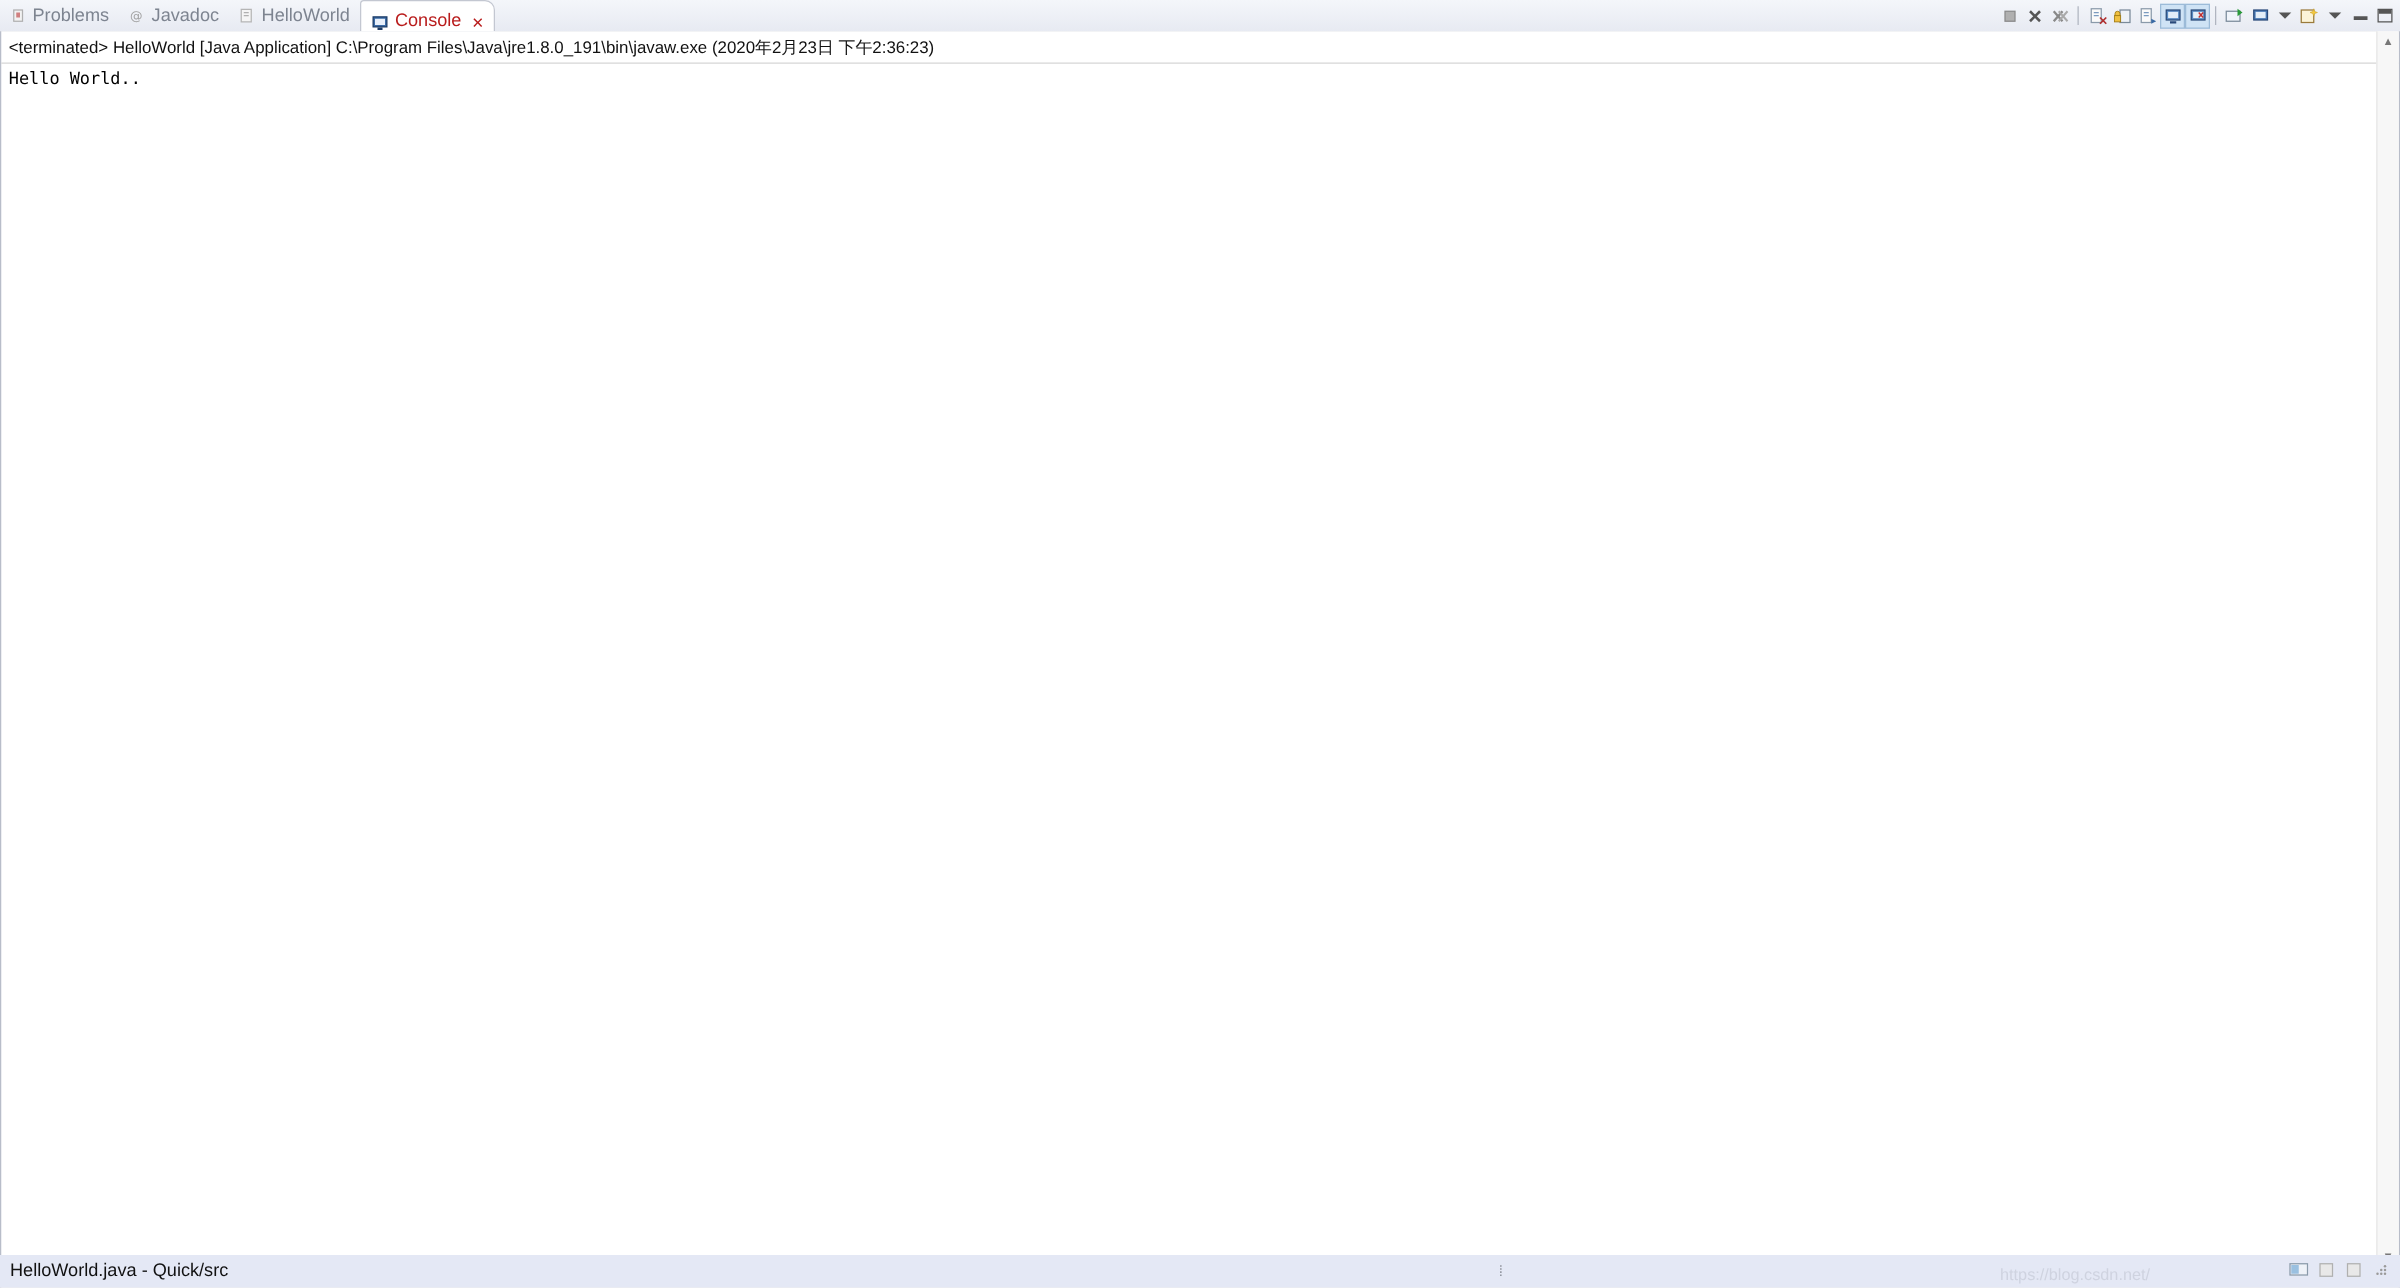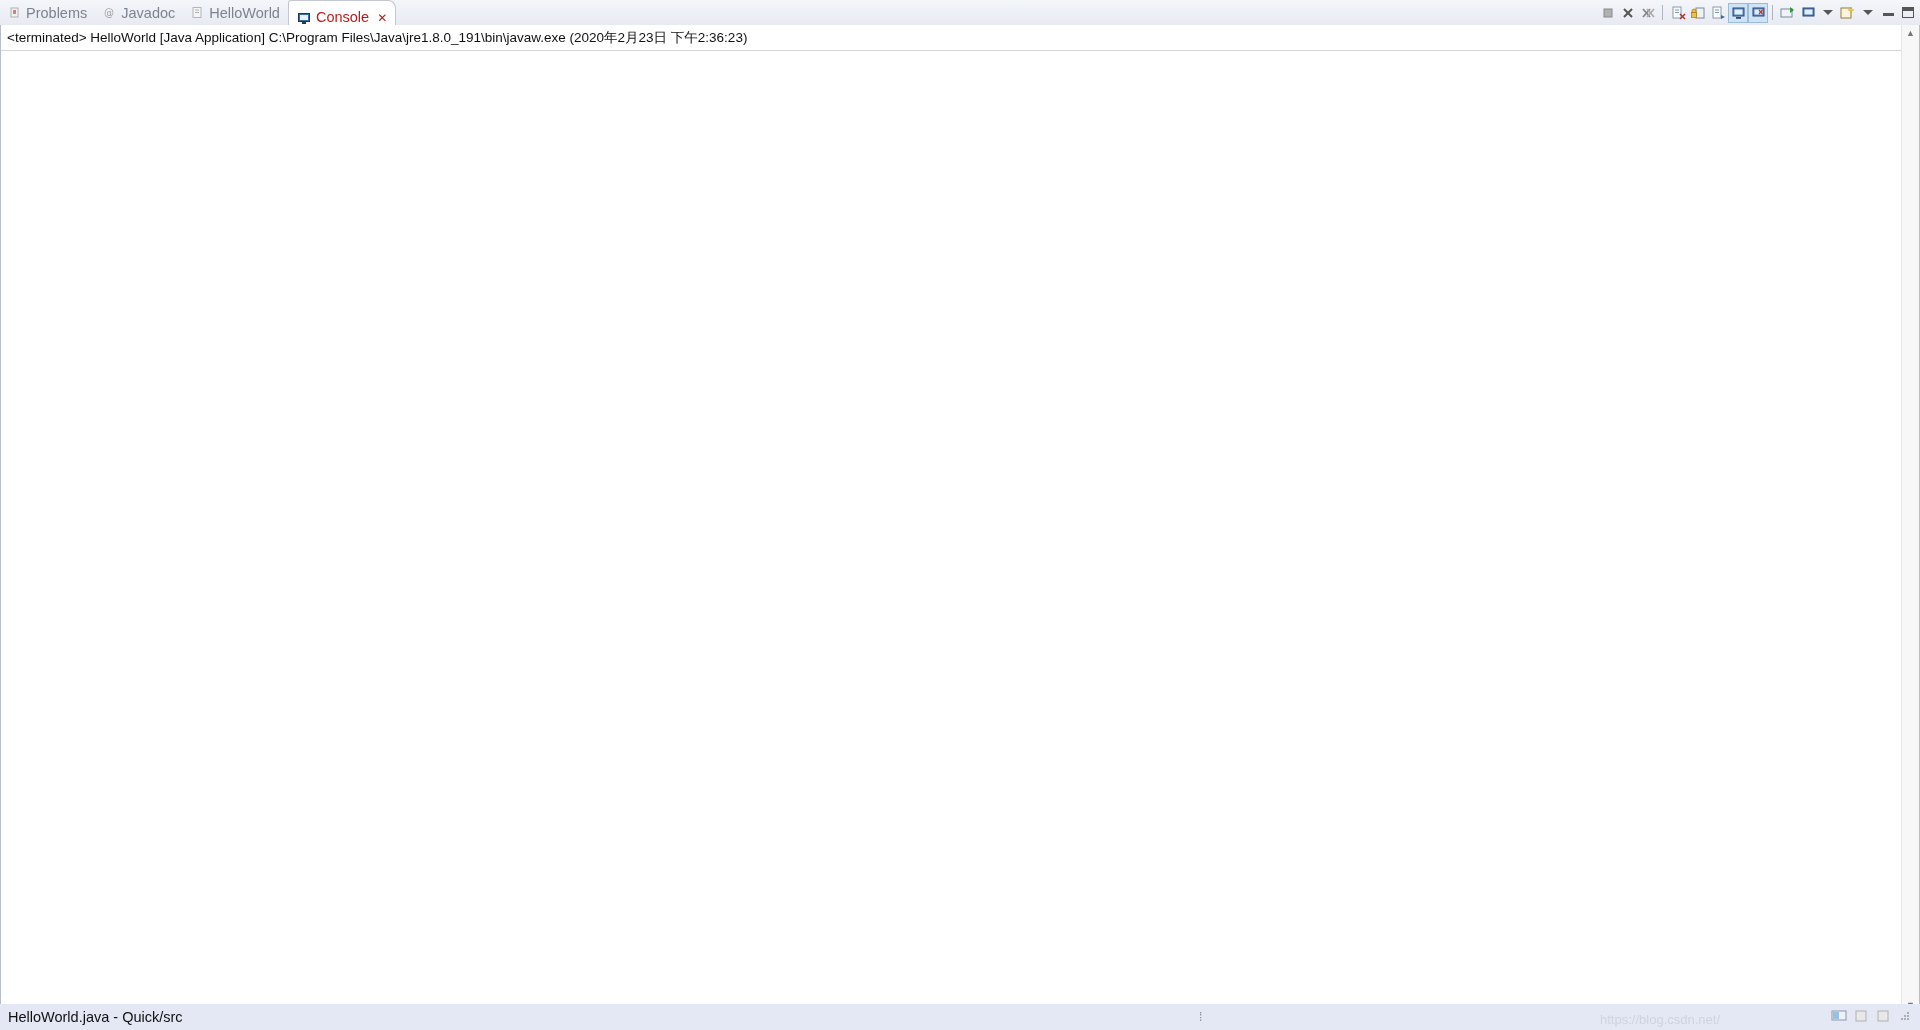--- a/index.html
+++ b/index.html
@@ -1117,20 +1117,21 @@
             <span class="gl-min"></span>
           </div>
         <div class="vti">
             <span class="gl-max"></span>
           </div>
       </div>
     </div>
 
     <div class="bp-body">
       <div class="console-head">&lt;terminated&gt; HelloWorld [Java Application] C:\Program Files\Java\jre1.8.0_191\bin\javaw.exe (2020年2月23日 下午2:36:23)</div>
+      <div class="console-out">Hello World..</div>
       <div class="con-vscroll">
         <div class="vs-arrow">▲</div>
         <div class="vs-arrow" style="position:absolute;bottom:0;">▼</div>
       </div>
       <div class="con-hscroll">
         <div class="hs-arrow">‹</div>
         <div style="flex:1;"></div>
         <div class="hs-arrow">›</div>
       </div>
     </div>

